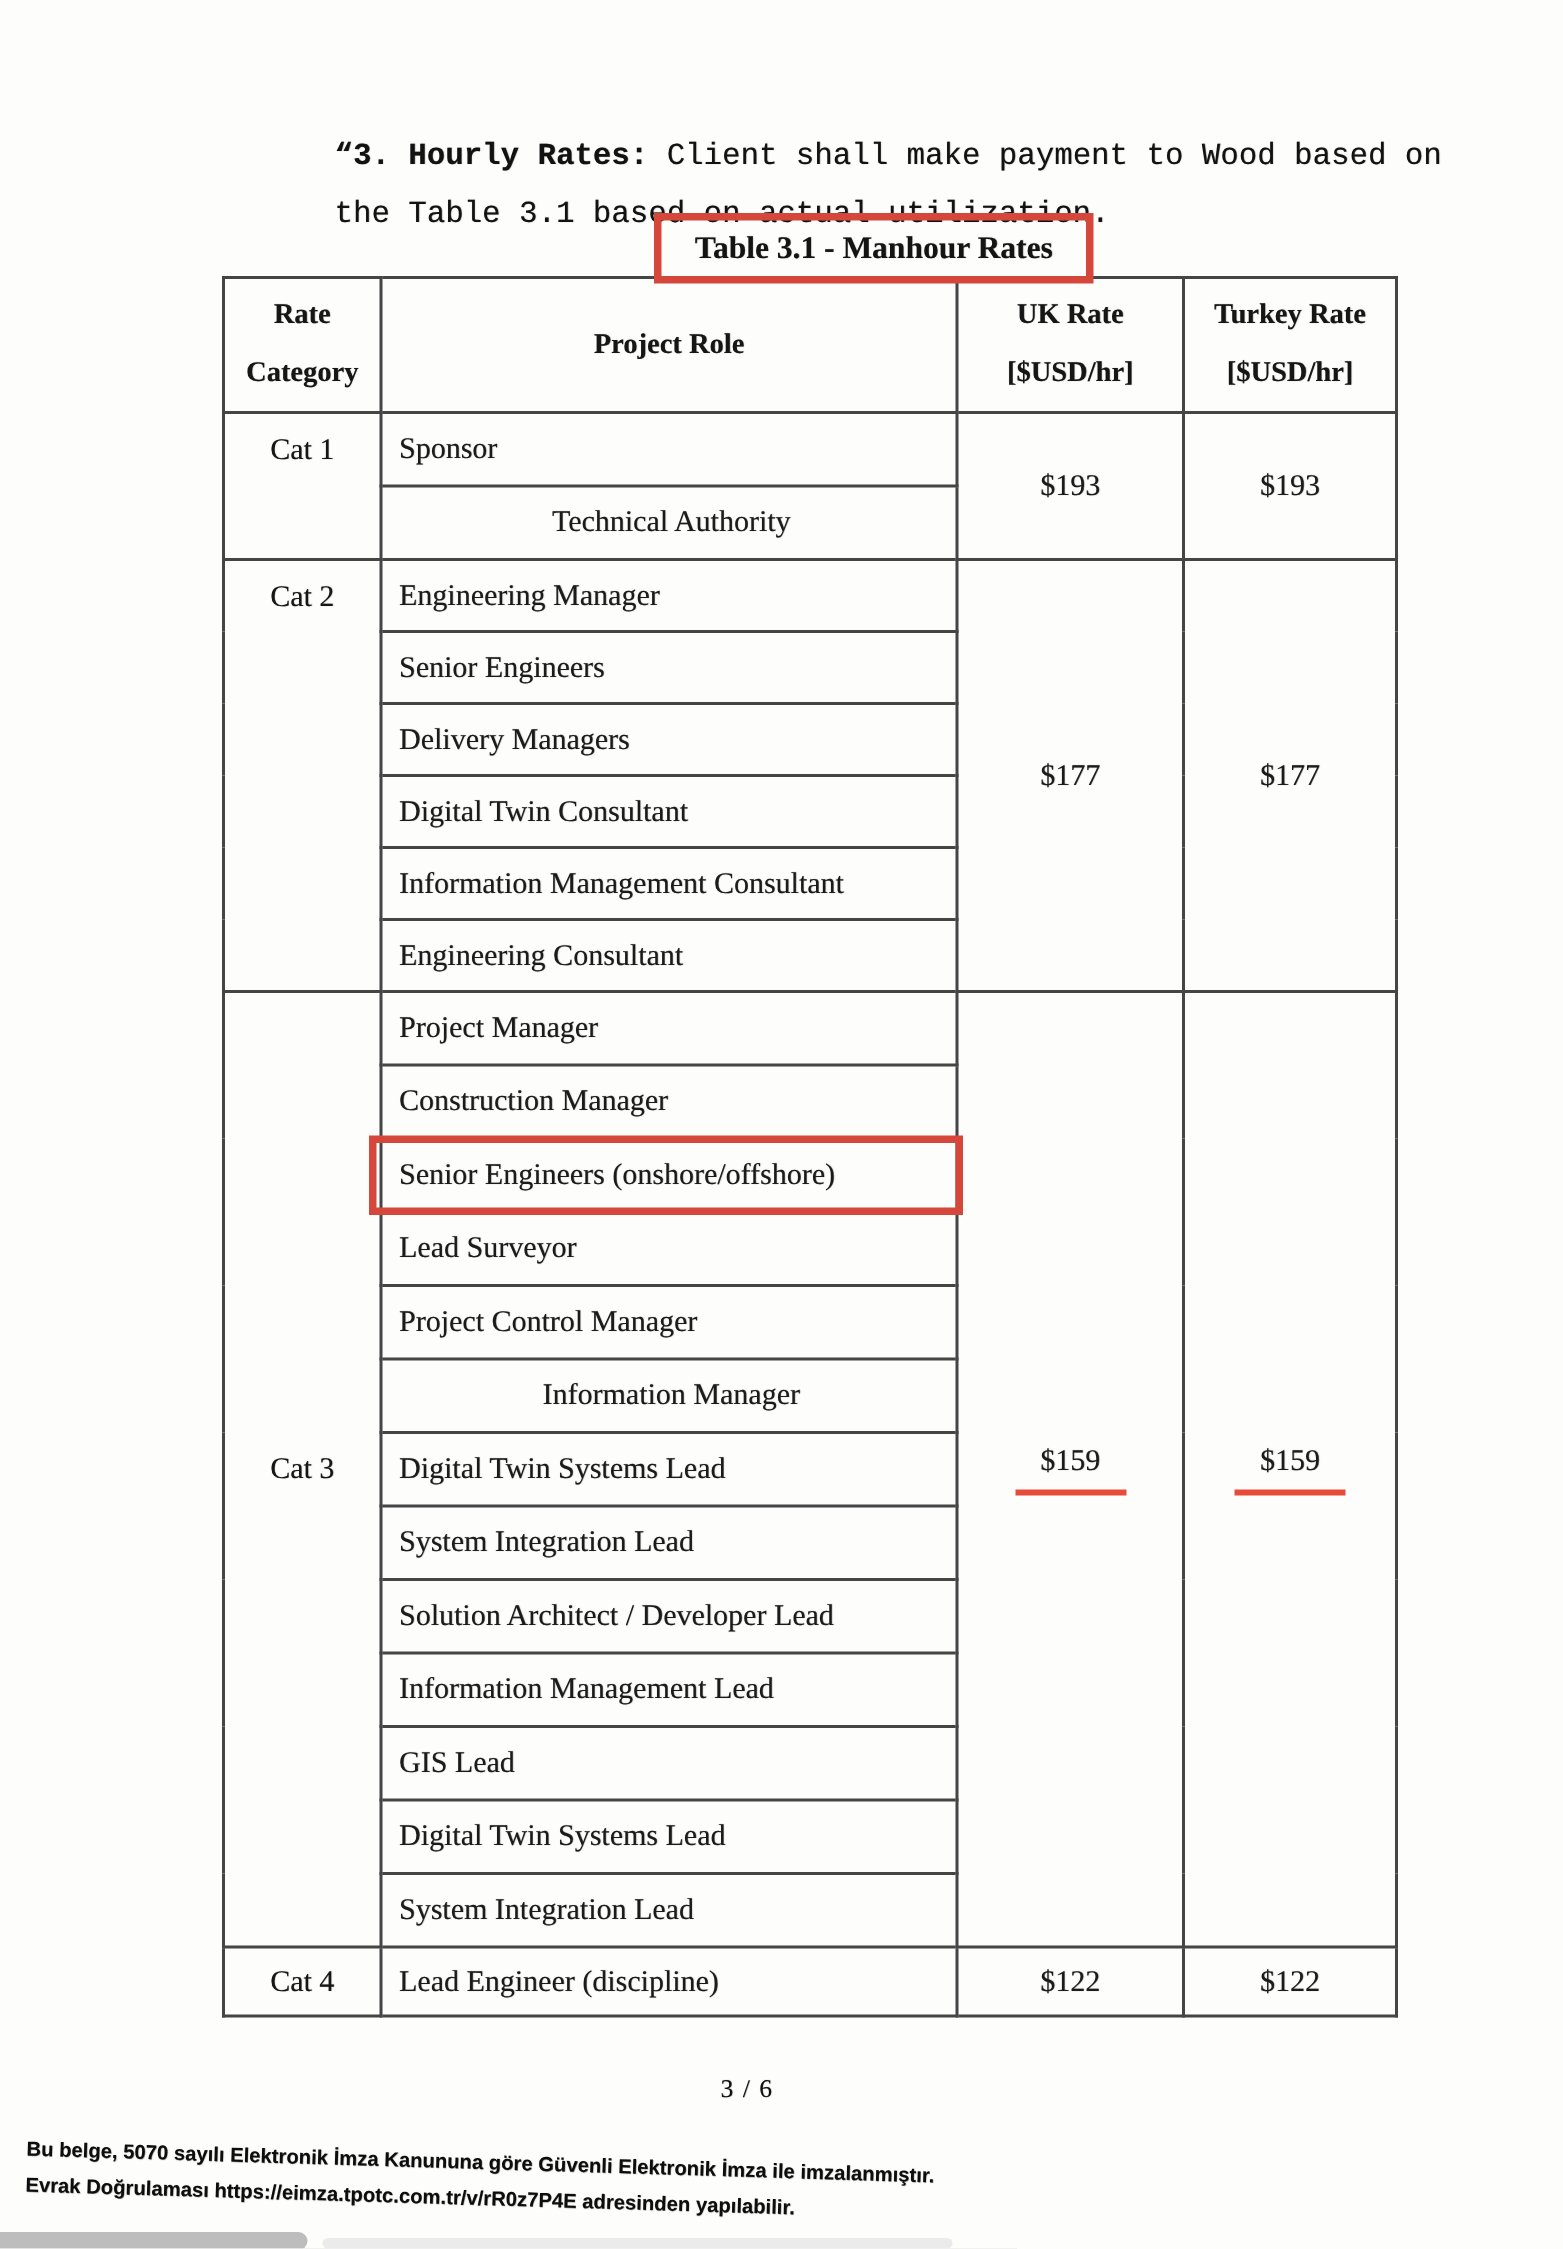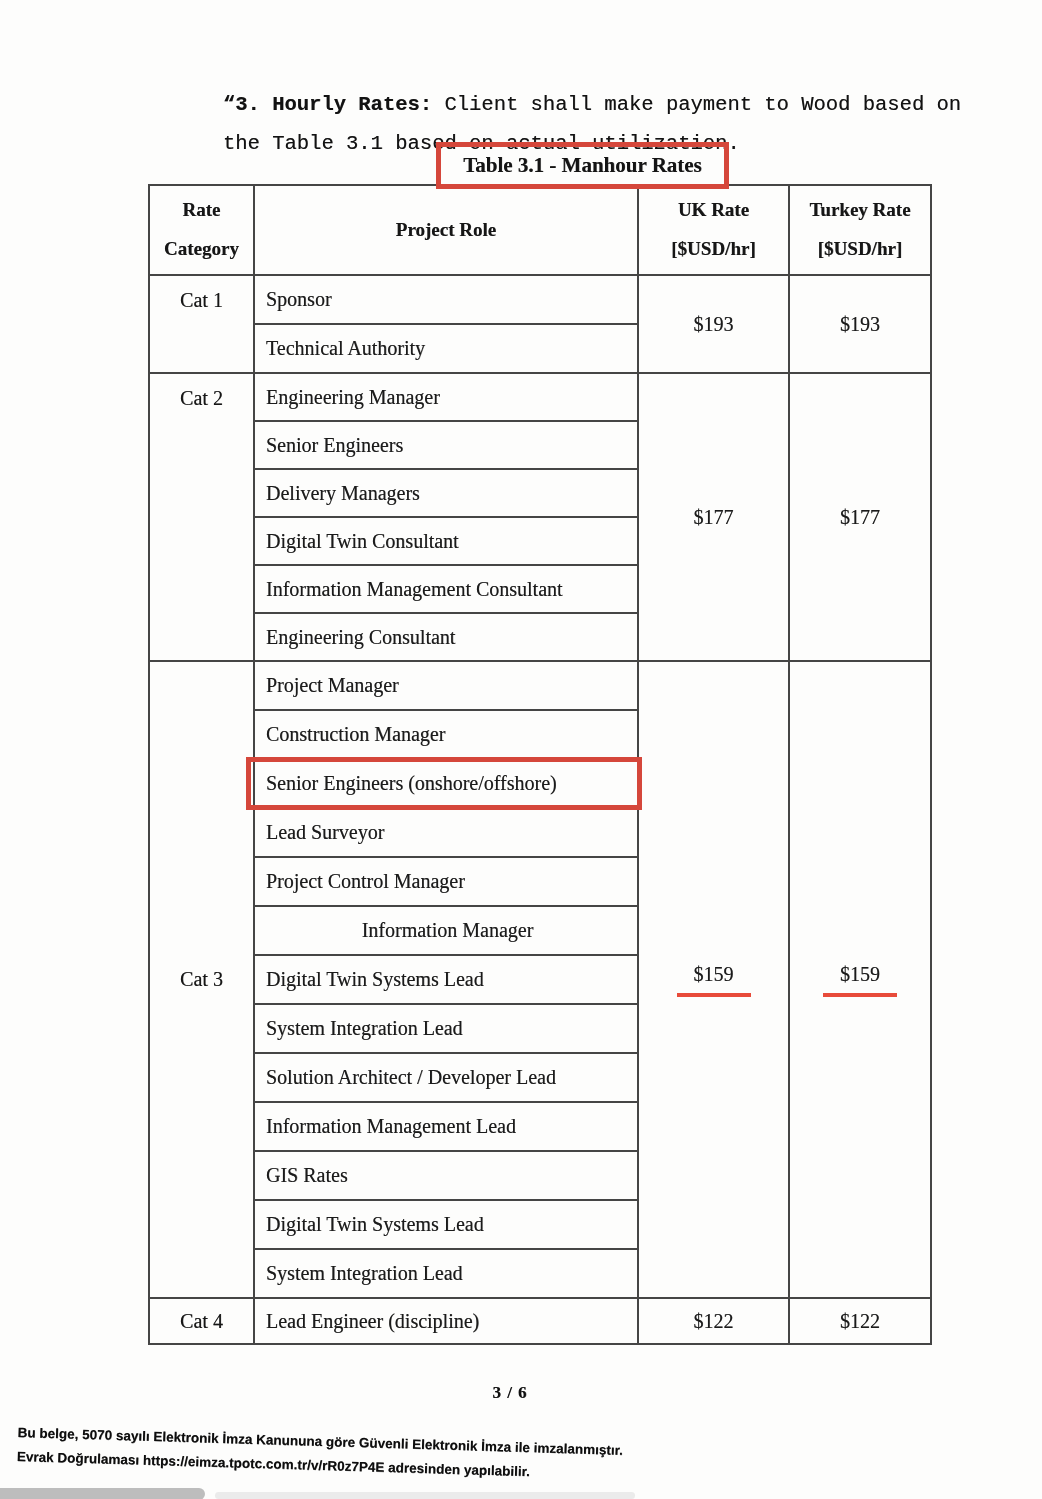--- a/index.html
+++ b/index.html
@@ -58,22 +58,22 @@
     padding:0 17px 7px;
     border-bottom:4px solid #e84b3a;
   }
   .hl-box {
     position:absolute; left:-9px; right:-5px; top:-3px; bottom:-3px;
     border:5px solid #d5473b; pointer-events:none;
   }
 
   
   .page-number {
-    position:absolute; left:400px; top:1383px; width:220px;
-    text-align:center; font-weight:bold; font-size:17px;
+    position:absolute; left:388px; top:1383px; width:220px;
+    text-align:center; font-weight:normal; font-size:17px;
     letter-spacing:1px; color:#101010;
   }
   .disclaimer {
     position:absolute; left:18px; top:1421px; width:900px;
     transform:rotate(1.7deg); transform-origin:0 0;
     font-family:"Liberation Sans","DejaVu Sans",sans-serif;
     font-weight:bold; font-size:13.5px; line-height:1.75;
     color:#0d0d0d;
   }
 
@@ -113,21 +113,21 @@
         <th>Turkey Rate [$USD/hr]</th>
       </tr>
     </thead>
     <tbody>
         <tr style="height: 49px;">
           <td rowspan="2" class="cat-cell vtop">Cat 1</td>
           <td class="role-cell"><span>Sponsor</span></td>
           <td rowspan="2" class="rate-cell"><span class="rate-value">$193</span></td>
           <td rowspan="2" class="rate-cell"><span class="rate-value">$193</span></td>
         </tr>
-        <tr style="height: 49px;">
+        <tr style="height: 49px; text-align: center;">
           <td class="role-cell"><span>Technical Authority</span></td>
         </tr>
         <tr style="height: 48px;">
           <td rowspan="6" class="cat-cell vtop">Cat 2</td>
           <td class="role-cell"><span>Engineering Manager</span></td>
           <td rowspan="6" class="rate-cell"><span class="rate-value">$177</span></td>
           <td rowspan="6" class="rate-cell"><span class="rate-value">$177</span></td>
         </tr>
         <tr style="height: 48px;">
           <td class="role-cell"><span>Senior Engineers</span></td>
@@ -171,21 +171,21 @@
         <tr style="height: 49px;">
           <td class="role-cell"><span>System Integration Lead</span></td>
         </tr>
         <tr style="height: 49px;">
           <td class="role-cell"><span>Solution Architect / Developer Lead</span></td>
         </tr>
         <tr style="height: 49px;">
           <td class="role-cell"><span>Information Management Lead</span></td>
         </tr>
         <tr style="height: 49px;">
-          <td class="role-cell"><span>GIS Rates</span></td>
+          <td class="role-cell"><span>GIS Lead</span></td>
         </tr>
         <tr style="height: 49px;">
           <td class="role-cell"><span>Digital Twin Systems Lead</span></td>
         </tr>
         <tr style="height: 49px;">
           <td class="role-cell"><span>System Integration Lead</span></td>
         </tr>
         <tr style="height: 46px; margin-left: 16px;">
           <td rowspan="1" class="cat-cell">Cat 4</td>
           <td class="role-cell"><span>Lead Engineer (discipline)</span></td>

